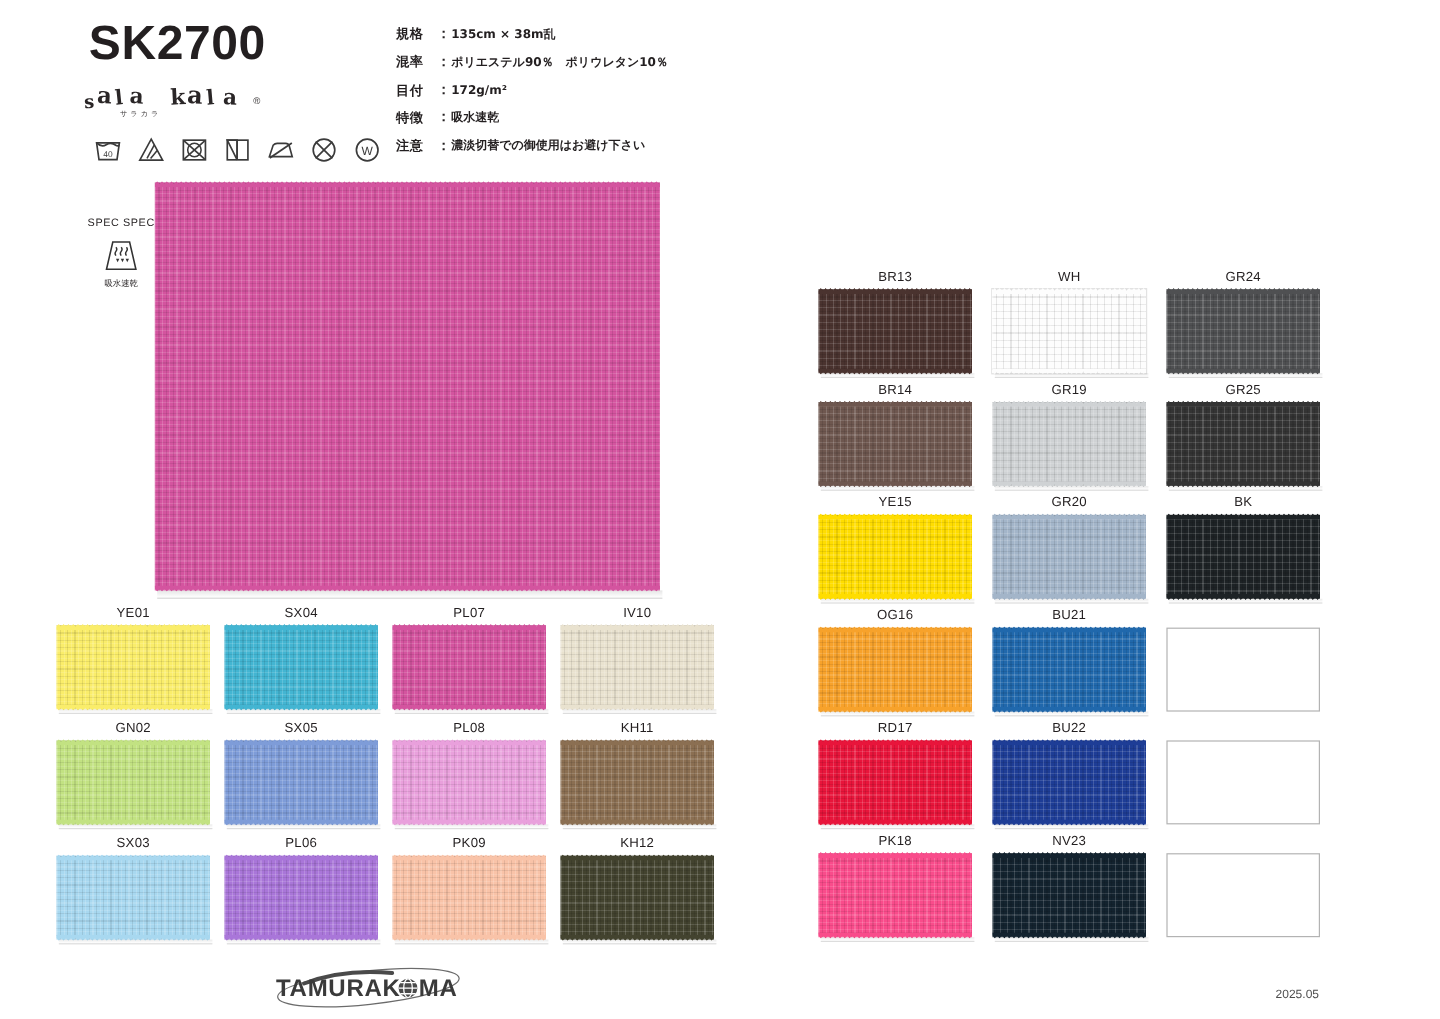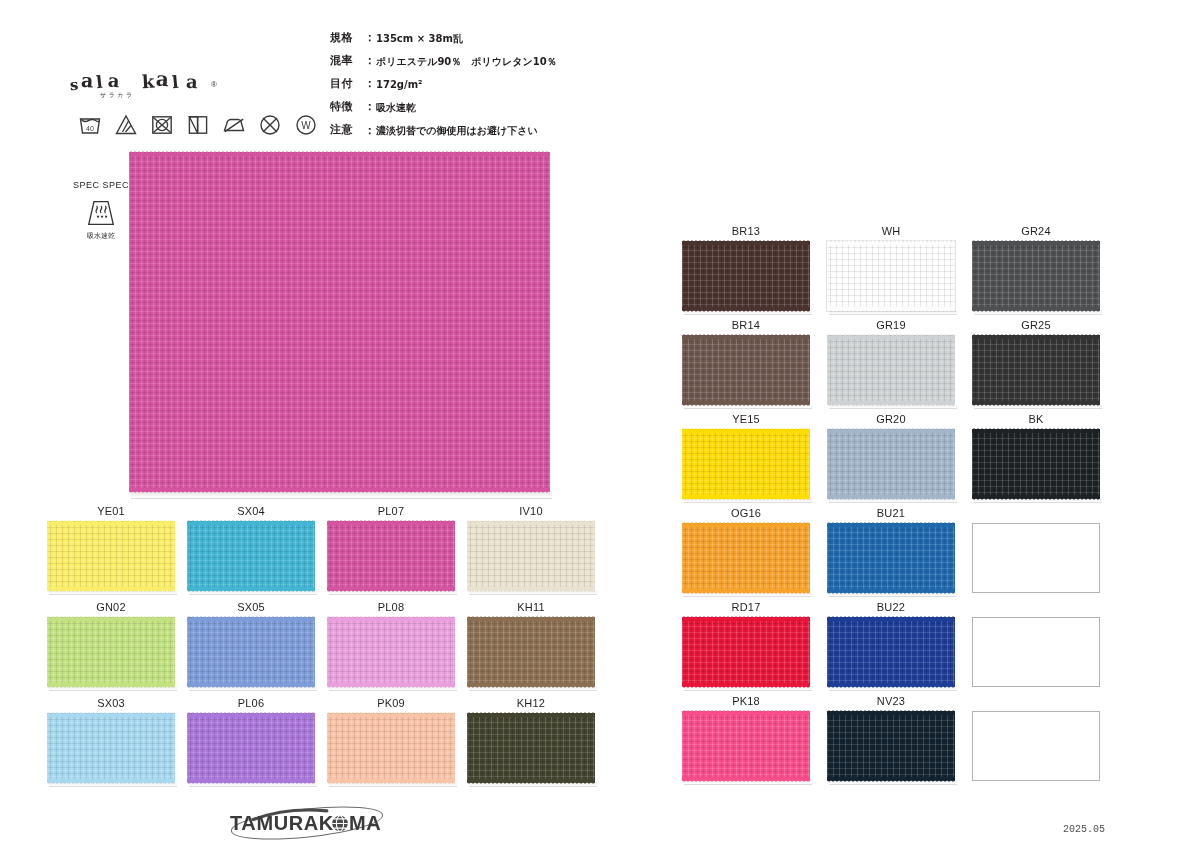--- a/index.html
+++ b/index.html
@@ -53,24 +53,23 @@
     display: flex; align-items: center; gap: 12px;
   }
   #care-symbols .care-sym { width: 24px; height: 24px; display:block; }
 
   
   #spec-list {
     position: absolute; left: 330px; top: 23px;
     font-size: 11.5px;
   }
   #spec-list .spec-row {
-    display: flex; align-items: flex-end;
+    display: flex; align-items: center;
     margin-bottom: 10.5px;
     line-height: 1.1;
-    margin-top: 8px;
   }
   #spec-list .spec-key {
     width: 34px; font-weight: 700; color: #231f20;
     letter-spacing: 0.5px;
     font-family: "DejaVu Sans", sans-serif;
     font-size: 11px;
   }
   #spec-list .spec-colon { width: 12px; font-weight: 700; }
   #spec-list .spec-val {
     font-weight: 700; color: #231f20;
@@ -152,28 +151,29 @@
     background: #ffffff !important;
     border: 1px solid #b3b3b3;
   }
   .swatch-chip.light-border { box-shadow: 0 0 0 1px #e2e2e2; }
 
   
   #footer-logo { position: absolute; left: 212px; top: 806px; width: 190px; height: 34px; }
   #footer-date {
     position: absolute; left: 1063px; top: 824px;
     font-size: 10px; color: #4d4d4d;
-    font-family: Liberation Mono, monospace;
+    font-family: Liberation Sans, sans-serif;
   }
 </style>
 </head>
 <body>
 
 <div id="header">
 
+  <div id="product-title">SK2700</div>
 
   <div id="brand-logo">
     <span class="bl-ch" style="left:0px;  top:10px; font-size:15px; transform:rotate(-4deg);">s</span>
     <span class="bl-ch" style="left:11px; top:3px;  font-size:19px; transform:rotate(3deg);">a</span>
     <span class="bl-ch" style="left:26px; top:6px;  font-size:17px; transform:rotate(-6deg);">l</span>
     <span class="bl-ch" style="left:38px; top:4px;  font-size:18px; transform:rotate(4deg);">a</span>
     <span class="bl-kana" style="left:30px;">サラカラ</span>
 
     <span class="bl-ch" style="left:72px; top:5px;  font-size:18px; transform:rotate(-3deg);">k</span>
     <span class="bl-ch" style="left:86px; top:1px;  font-size:20px; transform:rotate(4deg);">a</span>

